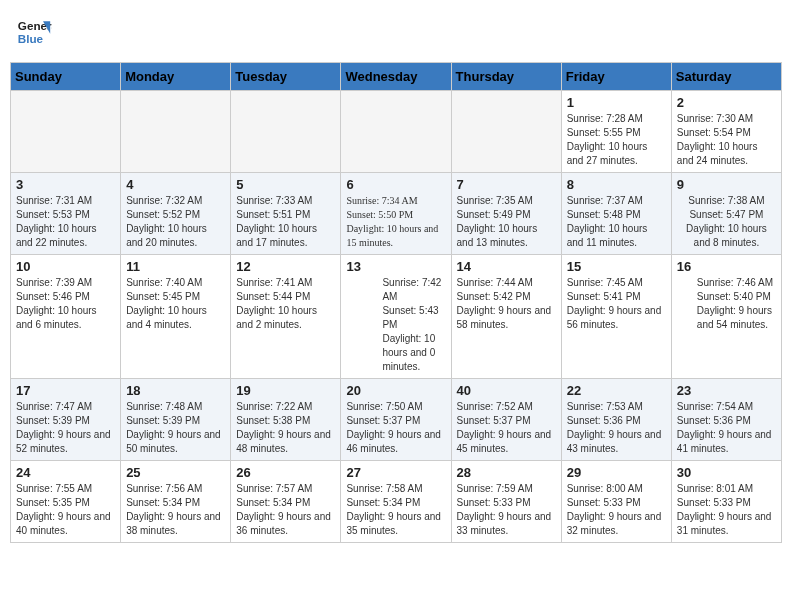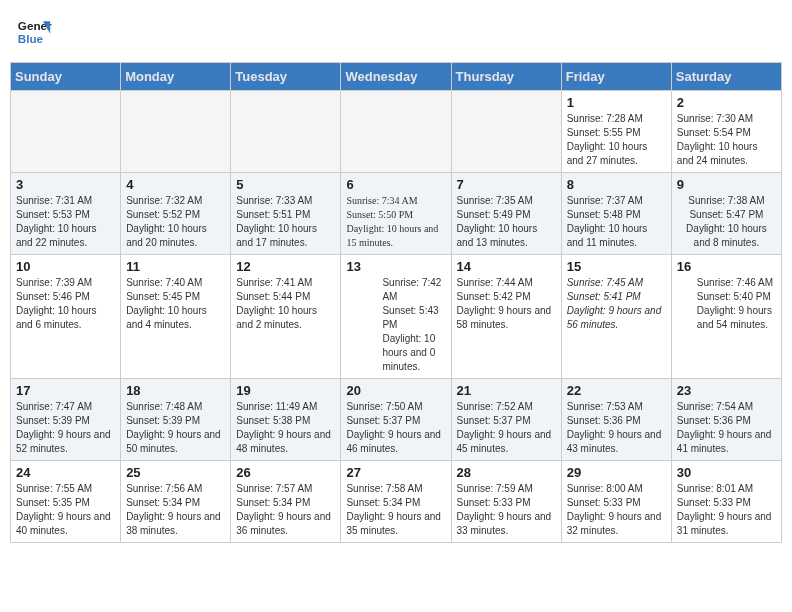--- a/index.html
+++ b/index.html
@@ -37,21 +37,21 @@
     .subtitle {
       font-size: 14px;
       color: #555;
     }
     .calendar {
       width: 100%;
       border-collapse: collapse;
     }
     .calendar th {
       background: #3a7abf;
-      color: #e5e5e5;
+      color: #000000;
       font-size: 13px;
       padding: 6px 4px;
       text-align: left;
       border: 1px solid #ccc;
     }
     .calendar td {
       border: 1px solid #ccc;
       vertical-align: top;
       padding: 4px 5px;
       width: calc(100%/7);
@@ -200,21 +200,21 @@
 Daylight: 10 hours and 0 minutes.</div>
         </td>
         <td>
           <div class="day-num">14</div>
           <div class="day-info" style="white-space: pre-line;">Sunrise: 7:44 AM
 Sunset: 5:42 PM
 Daylight: 9 hours and 58 minutes.</div>
         </td>
         <td>
           <div class="day-num">15</div>
-          <div class="day-info" style="white-space: pre-line; font-style: italic;">Sunrise: 7:45 AM
+          <div class="day-info" style="white-space: pre-line;">Sunrise: 7:45 AM
 Sunset: 5:41 PM
 Daylight: 9 hours and 56 minutes.</div>
         </td>
         <td>
           <div class="day-num">16</div>
           <div class="day-info" style="white-space: pre-line; margin-left: 20px;">Sunrise: 7:46 AM
 Sunset: 5:40 PM
 Daylight: 9 hours and 54 minutes.</div>
         </td>
       </tr>
@@ -226,32 +226,32 @@
 Daylight: 9 hours and 52 minutes.</div>
         </td>
         <td>
           <div class="day-num">18</div>
           <div class="day-info" style="white-space: pre-line;">Sunrise: 7:48 AM
 Sunset: 5:39 PM
 Daylight: 9 hours and 50 minutes.</div>
         </td>
         <td>
           <div class="day-num">19</div>
-          <div class="day-info" style="white-space: pre-line;">Sunrise: 11:49 AM
+          <div class="day-info" style="white-space: pre-line;">Sunrise: 7:22 AM
 Sunset: 5:38 PM
 Daylight: 9 hours and 48 minutes.</div>
         </td>
         <td>
           <div class="day-num">20</div>
           <div class="day-info" style="white-space: pre-line;">Sunrise: 7:50 AM
 Sunset: 5:37 PM
 Daylight: 9 hours and 46 minutes.</div>
         </td>
         <td>
-          <div class="day-num">21</div>
+          <div class="day-num">40</div>
           <div class="day-info" style="white-space: pre-line;">Sunrise: 7:52 AM
 Sunset: 5:37 PM
 Daylight: 9 hours and 45 minutes.</div>
         </td>
         <td>
           <div class="day-num">22</div>
           <div class="day-info" style="white-space: pre-line;">Sunrise: 7:53 AM
 Sunset: 5:36 PM
 Daylight: 9 hours and 43 minutes.</div>
         </td>

